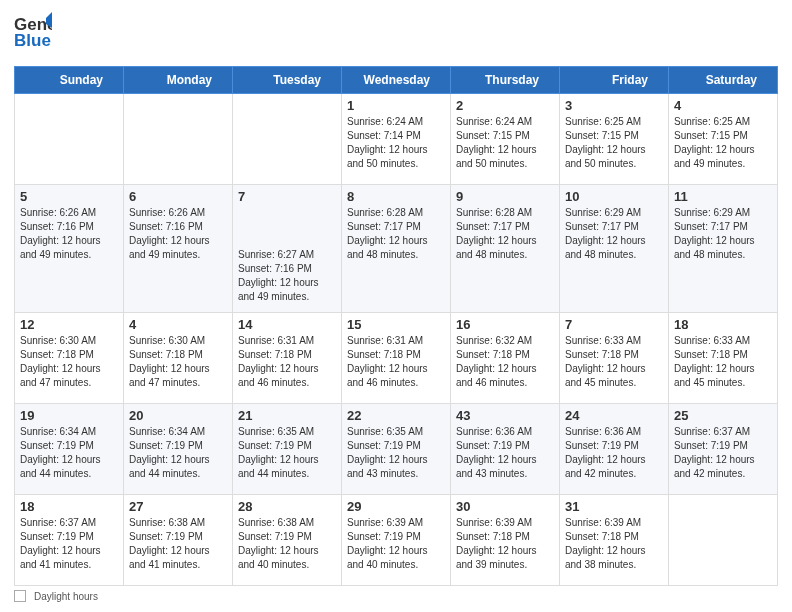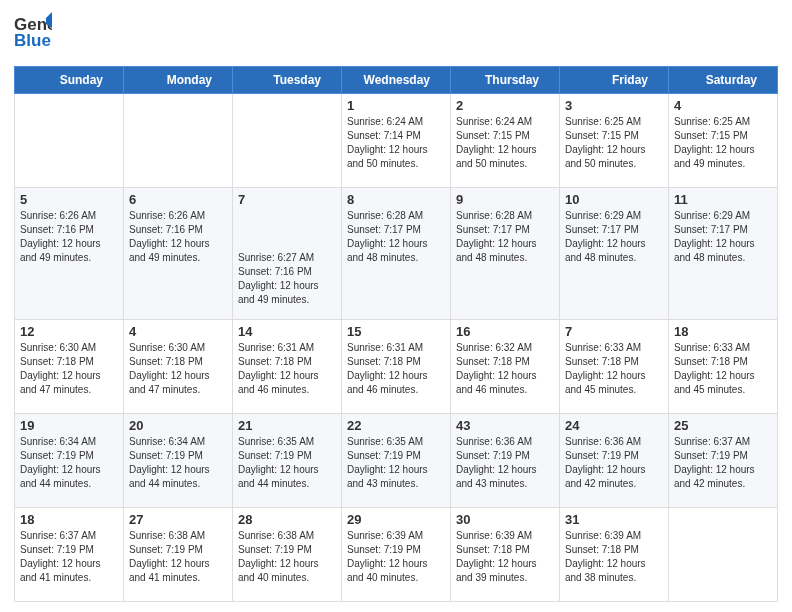--- a/index.html
+++ b/index.html
@@ -356,13 +356,17 @@
             <div class="day-info" style="white-space: pre-line;">Sunrise: 6:39 AM
 Sunset: 7:18 PM
 Daylight: 12 hours
 and 38 minutes.</div>
           </td>
           <td class="empty"></td>
         </tr>
       </tbody>
   </table>
 
+  <div class="footer">
+    <span class="footer-box"></span>
+    <span>Daylight hours</span>
+  </div>
 </div>
 
 </body></html>

